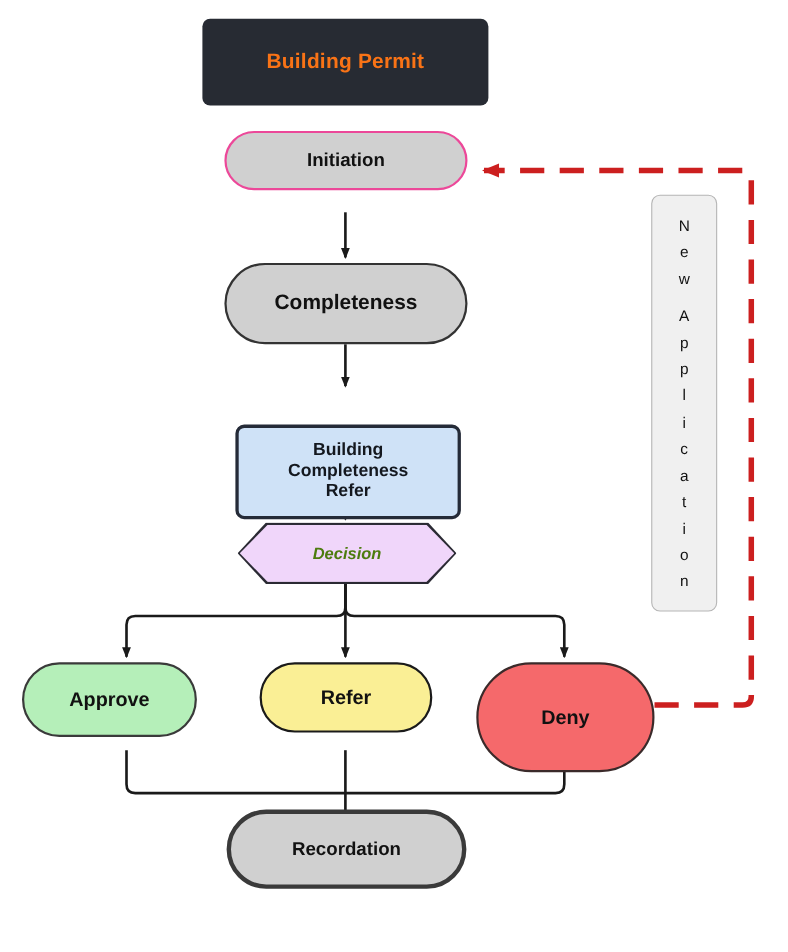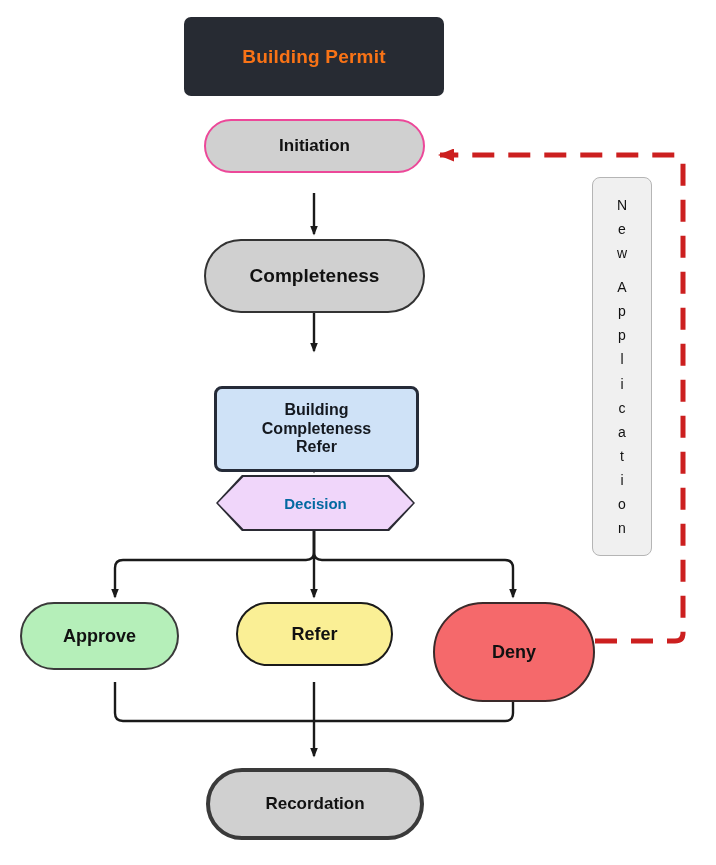--- a/index.html
+++ b/index.html
@@ -71,21 +71,21 @@
     left: 204px;
     top: 239px;
     width: 221px;
     height: 74px;
     background: #d0d0d0;
     border: 2px solid #333333;
     font-size: 19px;
   }
   #node-recordation {
     left: 206px;
-    top: 768px;
+    top: 736px;
     width: 218px;
     height: 72px;
     background: #d0d0d0;
     border: 4px solid #3a3a3a;
     font-size: 17px;
   }
 
   
   #node-review {
     left: 214px;
@@ -102,22 +102,23 @@
   }
 
   
   #node-decision {
     left: 218px;
     top: 477px;
     width: 195px;
     height: 52px;
     background: #f0d6fa;
     font-size: 15px;
-    color: #0369a1;
+    color: #4d7c0f;
     clip-path: polygon(13% 0%, 87% 0%, 100% 50%, 87% 100%, 13% 100%, 0% 50%);
+    font-style: italic;
   }
   #node-decision-outline {
     position: absolute;
     left: 216px;
     top: 475px;
     width: 199px;
     height: 56px;
     background: #2a2a33;
     clip-path: polygon(13% 0%, 87% 0%, 100% 50%, 87% 100%, 13% 100%, 0% 50%);
     z-index: 2;

